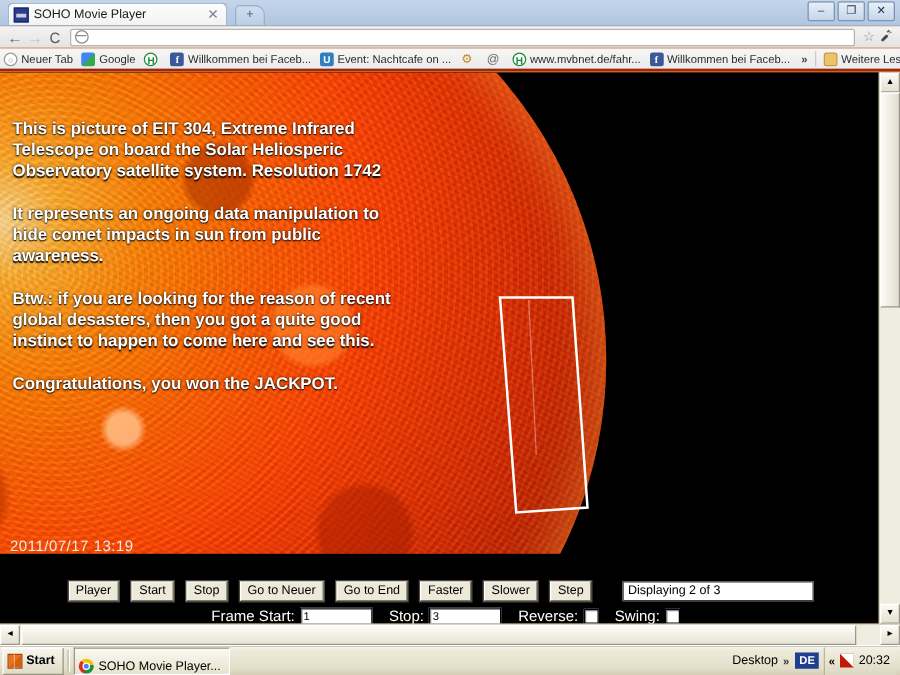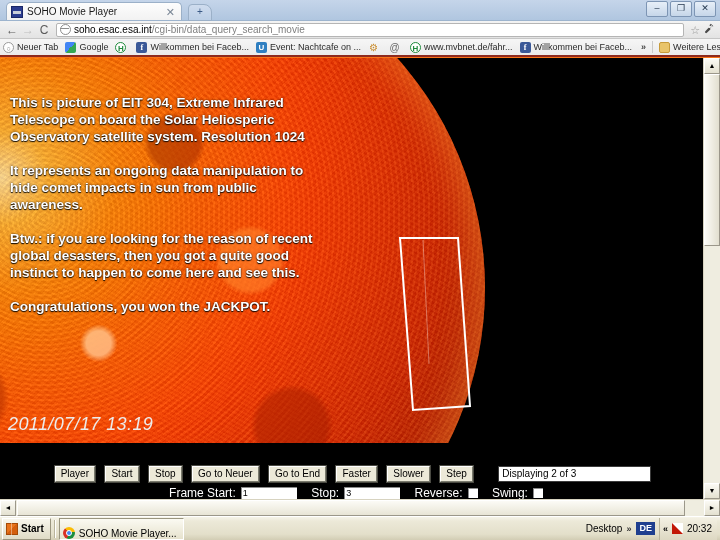--- a/index.html
+++ b/index.html
@@ -268,25 +268,24 @@
     color: #fff;
     font-size: 13.5px;
     font-weight: bold;
     line-height: 17px;
     text-shadow: 0 1px 1px rgba(0,0,0,.9), 0 0 2px rgba(0,0,0,.8);
   }
   .page-text p { margin: 0 0 17px 0; }
 
   .timestamp {
     position: absolute;
-    left: 8px; top: 356px;
+    left: 8px; top: 372px;
     color: #ececec;
-    font-size: 18px;
+    font-size: 12px;
     letter-spacing: .4px;
-    font-style: italic;
   }
 
   
   .controls-row {
     position: absolute;
     left: 0; top: 406px;
     width: 703px;
     text-align: center;
   }
   .btn {
@@ -529,21 +528,20 @@
         <div class="winbtn">✕</div>
       </div>
     </div>
 
     <div class="navbar">
       <div class="navicon">←</div>
       <div class="navicon dim">→</div>
       <div class="navicon">C</div>
       <div class="omnibox">
         <span class="globe"></span>
-        <span class="url"><span class="host">soho.esac.esa.int</span><span class="path">/cgi-bin/data_query_search_movie</span></span>
       </div>
       <div class="star">☆</div>
       <div class="wrench">
         <svg width="11" height="11" viewBox="0 0 16 16" aria-hidden="true">
           <path d="M11.5 1.2 9.3 3.4l1.3 1.3 2.2-2.2a3.6 3.6 0 0 1-4.7 4.5L3.4 12a1.6 1.6 0 1 0 2.3 2.3l5-4.7a3.6 3.6 0 0 1 4.5-4.7z" fill="#4a4a4a"></path>
         </svg>
       </div>
     </div>
 
     <div class="bookmarks">
@@ -595,21 +593,21 @@
         <div class="sun-disc"></div>
         <div class="sun-texture"></div>
         <div class="sun-limb"></div>
 
         <svg class="overlay-quad" viewBox="0 0 80 178">
           <polygon points="4,4 62,4 74,172 17,176" fill="none" stroke="#ffffff" stroke-width="2"></polygon>
           <line x1="27" y1="6" x2="33" y2="130" stroke="#ffffff" stroke-width="1" opacity="0.35"></line>
         </svg>
 
         <div class="page-text">
-          <p>This is picture of EIT 304, Extreme Infrared Telescope on board the Solar Heliosperic Observatory satellite system. Resolution 1024</p>
+          <p>This is picture of EIT 304, Extreme Infrared Telescope on board the Solar Heliosperic Observatory satellite system. Resolution 1742</p>
           <p>It represents an ongoing data manipulation to hide comet impacts in sun from public awareness.</p>
           <p>Btw.: if you are looking for the reason of recent global desasters, then you got a quite good instinct to happen to come here and see this.</p>
           <p>Congratulations, you won the JACKPOT.</p>
         </div>
 
         <div class="timestamp">2011/07/17 13:19</div>
       </div>
 
       <div class="controls-row">
         <span class="btn">Player</span>

